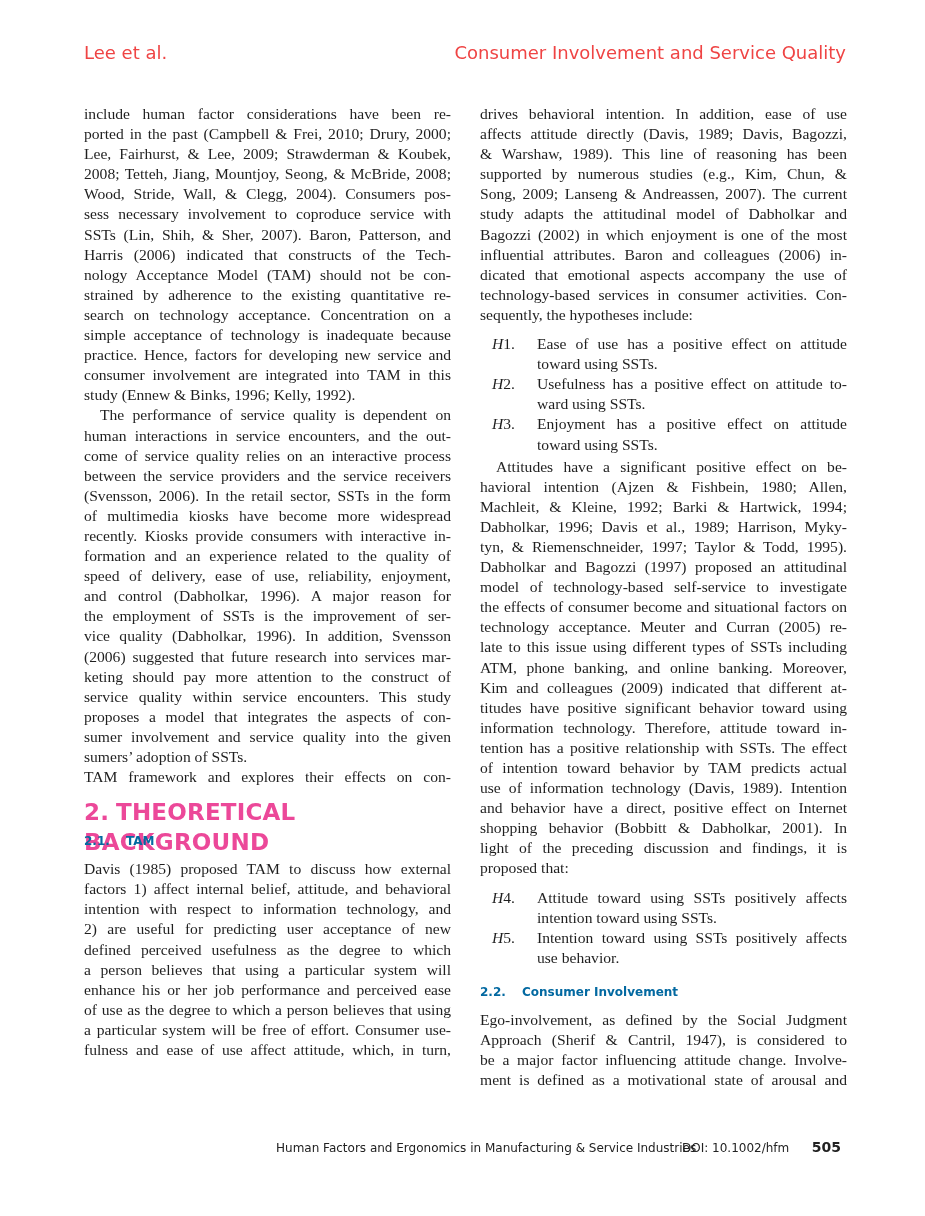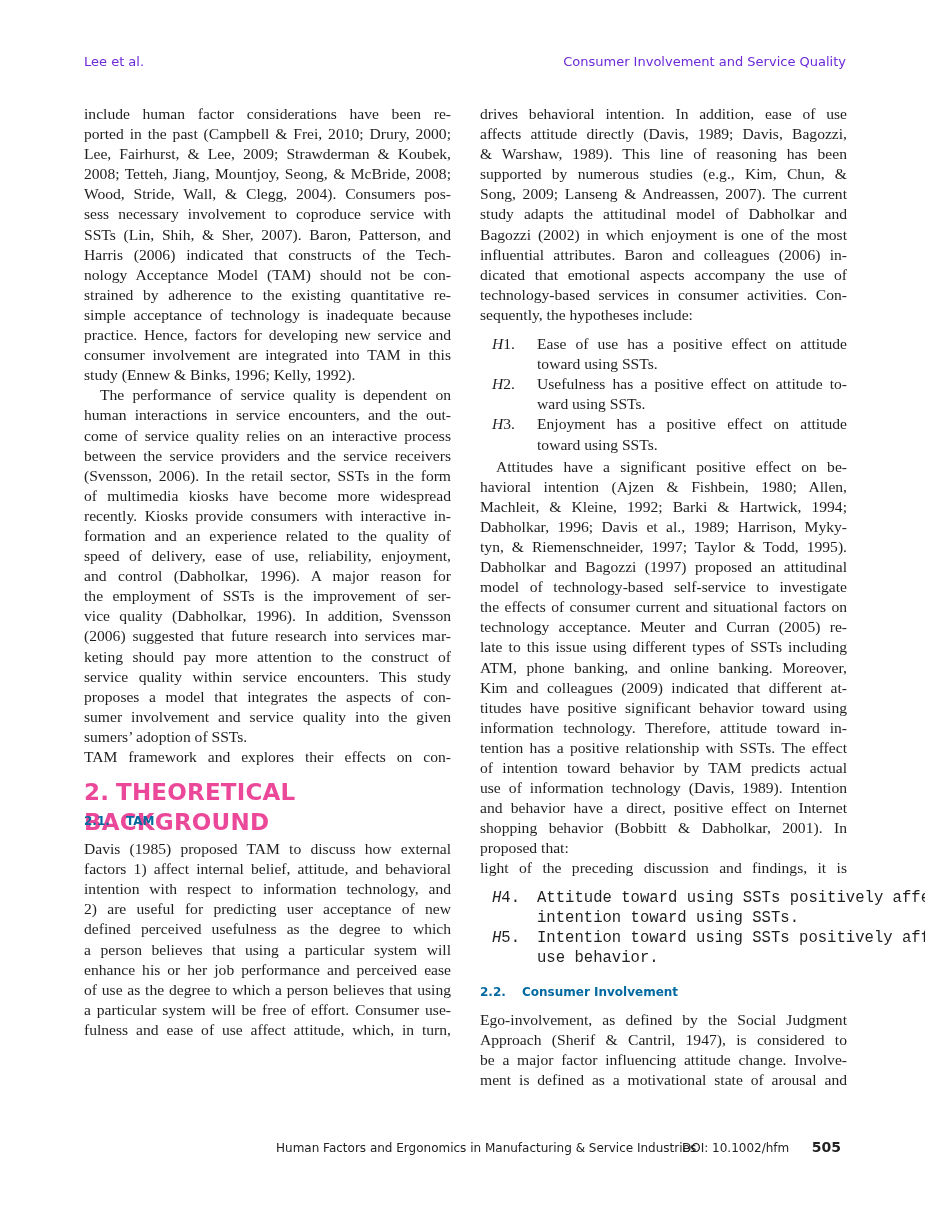--- a/index.html
+++ b/index.html
@@ -1,36 +1,36 @@
 <!DOCTYPE html>
 <html><head>
 <meta charset="utf-8">
 <style>
   html, body { margin: 0; padding: 0; background: #ffffff; }
   body { width: 925px; height: 1216px; position: relative; overflow: hidden; color: #1a1a1a; }
-  .hdr { position: absolute; top: 54px; font-family: "DejaVu Sans", sans-serif; font-size: 13px; color: #6d28d9; }
+  .hdr { position: absolute; top: 42px; font-family: "DejaVu Sans", sans-serif; font-size: 18px; color: #ef4444; }
   .hdr.left { left: 84px; }
   .hdr.right { right: 79px; }
   .col { position: absolute; top: 104px; width: 367px; font-family: "Liberation Serif", "DejaVu Serif", serif; font-size: 15.6px; color: #1f1f1f; }
   .col.left { left: 84px; }
   .col.right { left: 480px; }
   .ln { height: 20.1px; line-height: 20.1px; white-space: nowrap; text-align: justify; text-align-last: justify; }
   .ln.last { text-align-last: left; }
   .ln.indent { padding-left: 16px; }
   .h1 { font-family: "DejaVu Sans", sans-serif; font-weight: bold; font-size: 23px; letter-spacing: 0.2px; height: 30px; line-height: 30px; margin-top: 10px; color: #ec4899; }
   .h2 { font-family: "DejaVu Sans", sans-serif; font-weight: bold; font-size: 12px; height: 28px; line-height: 28px; margin-bottom: 4px; color: #0369a1; }
   .h2.gap { margin-top: 10px; }
   .h2 .num { display: inline-block; width: 42px; }
   .h1 .num { display: inline-block; width: 32px; }
   .hyp { position: relative; padding-left: 57px; padding-right: 0; }
   .hyp .hlabel { position: absolute; left: 12px; top: 0; height: 20.1px; line-height: 20.1px; font-style: italic; }
   .hyp .hlabel .n { font-style: normal; }
   .hyp .ln { text-align: justify; }
   .hyps { margin-top: 9px; margin-bottom: 2px; }
-  .hyps2 { margin-bottom: 0; font-family: Liberation Mono, monospace; }
+  .hyps2 { margin-bottom: 0; }
   .footer { position: absolute; top: 1141px; font-family: "DejaVu Sans", sans-serif; font-size: 12px; color: #222; }
   .footer.journal { left: 276px; }
   .footer.doi { left: 682px; }
   .footer.page { right: 84px; font-weight: bold; font-size: 14px; top: 1139px; }
 </style>
 </head>
 <body>
 
 <div class="hdr left">Lee et al.</div>
 <div class="hdr right">Consumer Involvement and Service Quality</div>
@@ -40,20 +40,21 @@
       <div class="ln">include human factor considerations have been re-</div>
       <div class="ln">ported in the past (Campbell &amp; Frei, 2010; Drury, 2000;</div>
       <div class="ln">Lee, Fairhurst, &amp; Lee, 2009; Strawderman &amp; Koubek,</div>
       <div class="ln">2008; Tetteh, Jiang, Mountjoy, Seong, &amp; McBride, 2008;</div>
       <div class="ln">Wood, Stride, Wall, &amp; Clegg, 2004). Consumers pos-</div>
       <div class="ln">sess necessary involvement to coproduce service with</div>
       <div class="ln">SSTs (Lin, Shih, &amp; Sher, 2007). Baron, Patterson, and</div>
       <div class="ln">Harris (2006) indicated that constructs of the Tech-</div>
       <div class="ln">nology Acceptance Model (TAM) should not be con-</div>
       <div class="ln">strained by adherence to the existing quantitative re-</div>
+      <div class="ln">search on technology acceptance. Concentration on a</div>
       <div class="ln">simple acceptance of technology is inadequate because</div>
       <div class="ln">practice. Hence, factors for developing new service and</div>
       <div class="ln">consumer involvement are integrated into TAM in this</div>
       <div class="ln last">study (Ennew &amp; Binks, 1996; Kelly, 1992).</div>
     </div>
   <div>
       <div class="ln indent">The performance of service quality is dependent on</div>
       <div class="ln">human interactions in service encounters, and the out-</div>
       <div class="ln">come of service quality relies on an interactive process</div>
       <div class="ln">between the service providers and the service receivers</div>
@@ -125,34 +126,34 @@
       </div>
     </div>
   <div>
       <div class="ln indent">Attitudes have a significant positive effect on be-</div>
       <div class="ln">havioral intention (Ajzen &amp; Fishbein, 1980; Allen,</div>
       <div class="ln">Machleit, &amp; Kleine, 1992; Barki &amp; Hartwick, 1994;</div>
       <div class="ln">Dabholkar, 1996; Davis et al., 1989; Harrison, Myky-</div>
       <div class="ln">tyn, &amp; Riemenschneider, 1997; Taylor &amp; Todd, 1995).</div>
       <div class="ln">Dabholkar and Bagozzi (1997) proposed an attitudinal</div>
       <div class="ln">model of technology-based self-service to investigate</div>
-      <div class="ln">the effects of consumer current and situational factors on</div>
+      <div class="ln">the effects of consumer become and situational factors on</div>
       <div class="ln">technology acceptance. Meuter and Curran (2005) re-</div>
       <div class="ln">late to this issue using different types of SSTs including</div>
       <div class="ln">ATM, phone banking, and online banking. Moreover,</div>
       <div class="ln">Kim and colleagues (2009) indicated that different at-</div>
       <div class="ln">titudes have positive significant behavior toward using</div>
       <div class="ln">information technology. Therefore, attitude toward in-</div>
       <div class="ln">tention has a positive relationship with SSTs. The effect</div>
       <div class="ln">of intention toward behavior by TAM predicts actual</div>
       <div class="ln">use of information technology (Davis, 1989). Intention</div>
       <div class="ln">and behavior have a direct, positive effect on Internet</div>
       <div class="ln">shopping behavior (Bobbitt &amp; Dabholkar, 2001). In</div>
+      <div class="ln">light of the preceding discussion and findings, it is</div>
       <div class="ln last">proposed that:</div>
-      <div class="ln">light of the preceding discussion and findings, it is</div>
     </div>
   <div class="hyps hyps2">
       <div class="hyp">
         <span class="hlabel"><span>H</span><span class="n">4.</span></span>
         <div class="ln">Attitude toward using SSTs positively affects</div>
         <div class="ln last">intention toward using SSTs.</div>
       </div>
       <div class="hyp">
         <span class="hlabel"><span>H</span><span class="n">5.</span></span>
         <div class="ln">Intention toward using SSTs positively affects</div>

